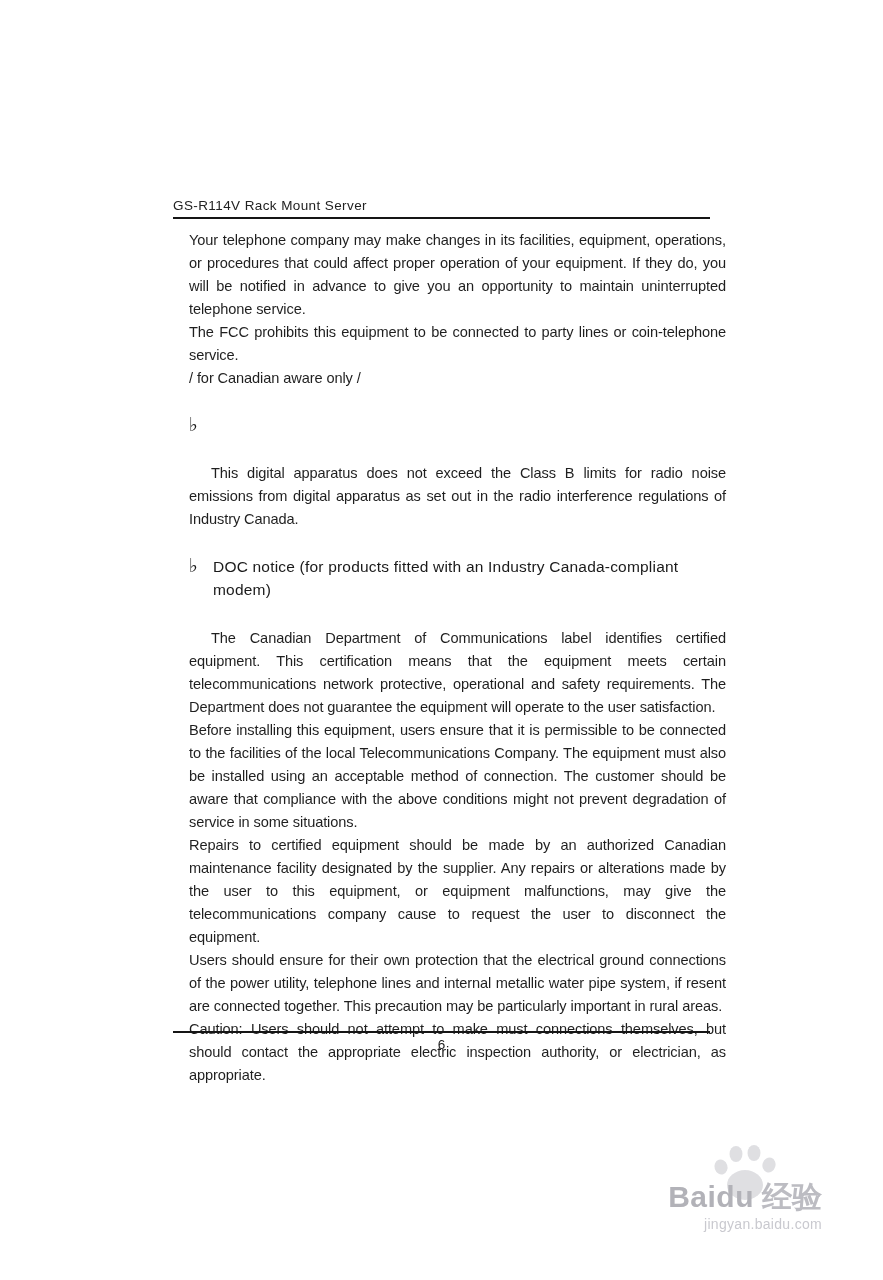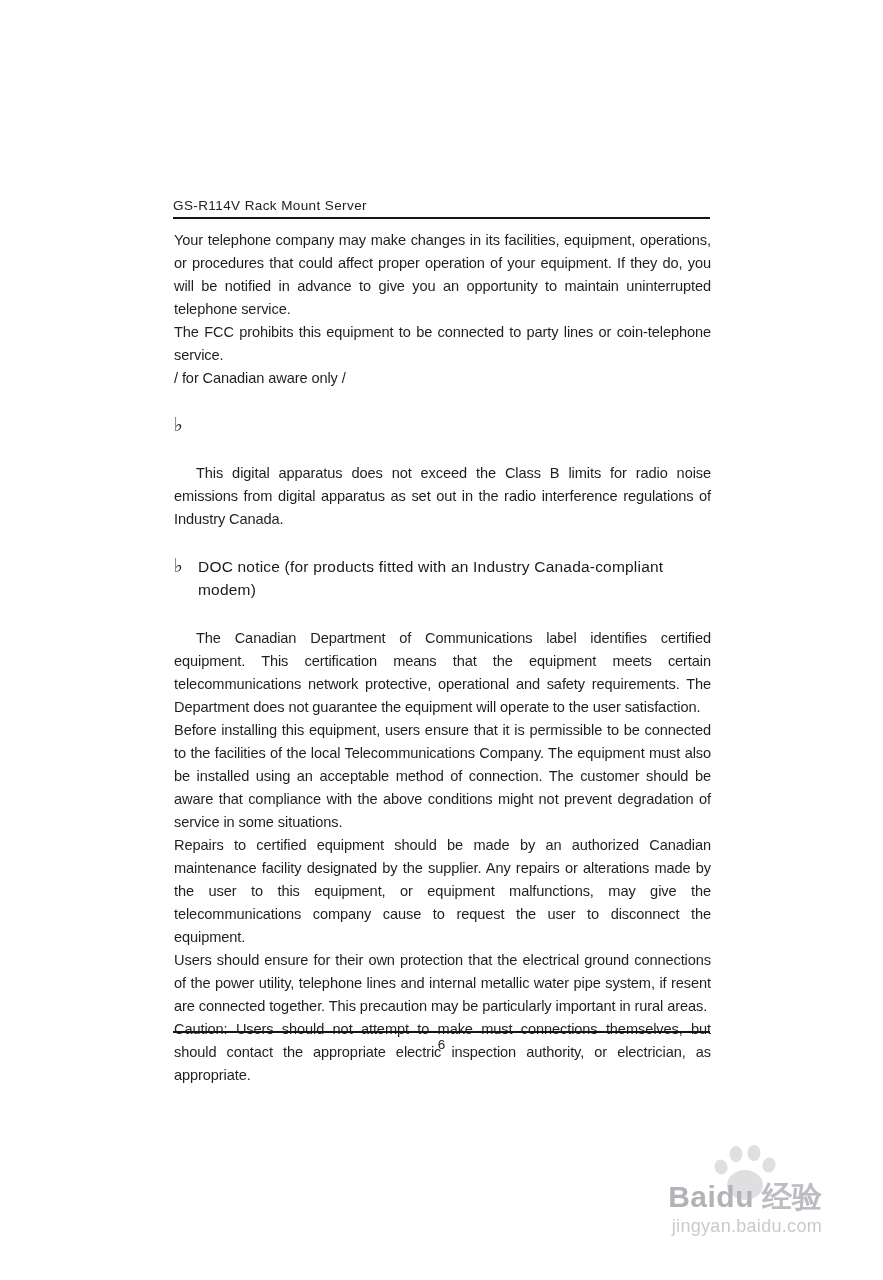--- a/index.html
+++ b/index.html
@@ -32,21 +32,21 @@
     position: absolute;
     top: 217px;
     left: 0;
     width: 537px;
     height: 2px;
     background: #151515;
   }
   .doc-body {
     position: absolute;
     top: 229px;
-    left: 1px;
+    left: 16px;
     width: 537px;
     font-size: 14.6px;
     line-height: 23px;
     letter-spacing: -0.1px;
     text-align: justify;
   }
   .doc-body p { margin: 0; }
   .doc-body p.indent { text-indent: 22px; }
   .section-heading {
     display: flex;
@@ -112,21 +112,21 @@
     text-align: right;
   }
   .wm-brand .wm-name { font-weight: bold; letter-spacing: 0.5px; }
   .wm-brand .wm-suffix { font-weight: bold; margin-left: 8px; color: #bcbcc2; }
   .wm-url {
     position: absolute;
     left: 0;
     top: 76px;
     width: 196px;
     text-align: right;
-    font-size: 18px;
+    font-size: 14px;
     color: #c9c9cf;
     letter-spacing: 0.3px;
   }
 </style>
 </head>
 <body>
 
 <div class="page">
 
   <span class="page-header-title">GS-R114V Rack Mount Server</span>

